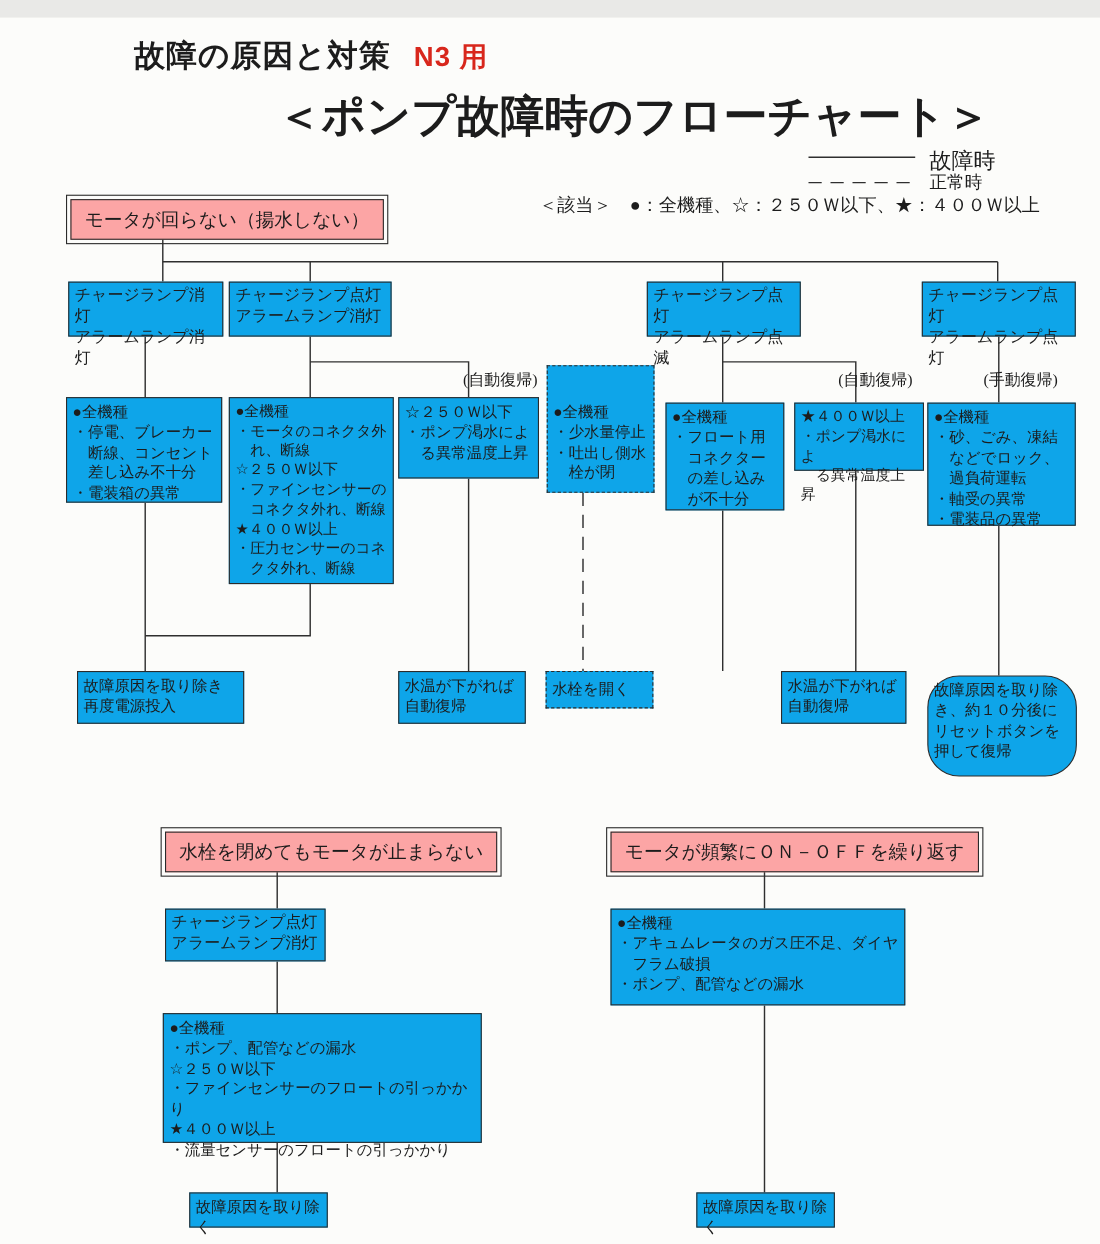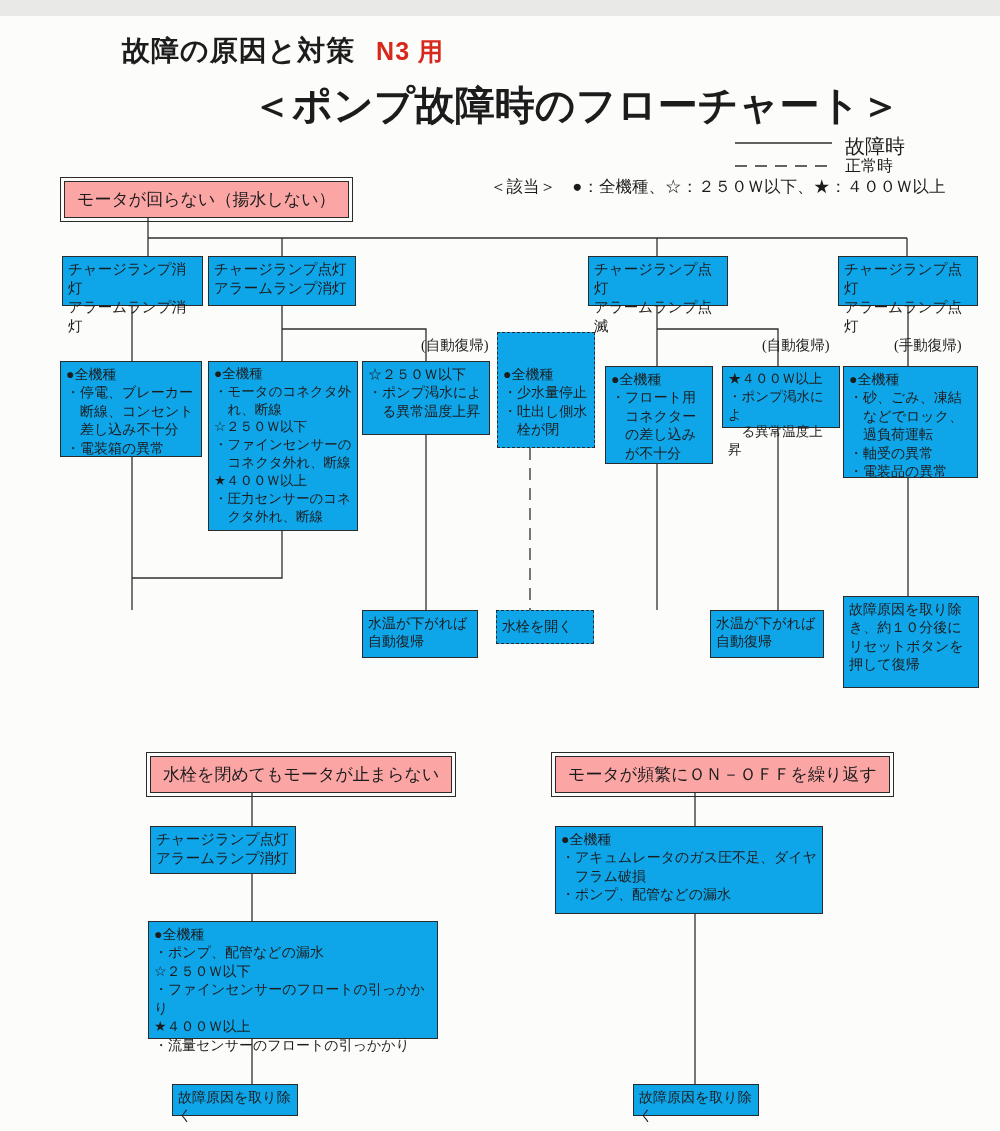--- a/index.html
+++ b/index.html
@@ -111,26 +111,28 @@
   <div class="box" style="left:722px;top:350px;width:118px;height:62px;font-size:13.5px;">★４００Ｗ以上
 ・ポンプ渇水によ
 　る異常温度上昇</div>
   <div class="box" style="left:843px;top:350px;width:135px;height:112px;">●全機種
 ・砂、ごみ、凍結
 　などでロック、
 　過負荷運転
 ・軸受の異常
 ・電装品の異常</div>
 
+  <div class="box" style="left:70px;top:594px;width:152px;height:48px;">故障原因を取り除き
+再度電源投入</div>
   <div class="box" style="left:362px;top:594px;width:116px;height:48px;">水温が下がれば
 自動復帰</div>
   <div class="box dash" style="left:496px;top:594px;width:98px;height:34px;padding-top:6px;">水栓を開く</div>
   <div class="box" style="left:710px;top:594px;width:114px;height:48px;">水温が下がれば
 自動復帰</div>
-  <div class="box" style="left:843px;top:580px;width:136px;height:92px;">故障原因を取り除
+  <div class="box" style="left:843px;top:598px;width:136px;height:92px;border-radius:29px;">故障原因を取り除
 き、約１０分後に
 リセットボタンを
 押して復帰</div>
 
   <div class="dbl" style="left:150px;top:740px;">水栓を閉めてもモータが止まらない</div>
   <div class="box" style="left:150px;top:810px;width:146px;height:48px;font-size:14.5px;">チャージランプ点灯
 アラームランプ消灯</div>
   <div class="box" style="left:148px;top:905px;width:290px;height:118px;">●全機種
 ・ポンプ、配管などの漏水
 ☆２５０Ｗ以下

